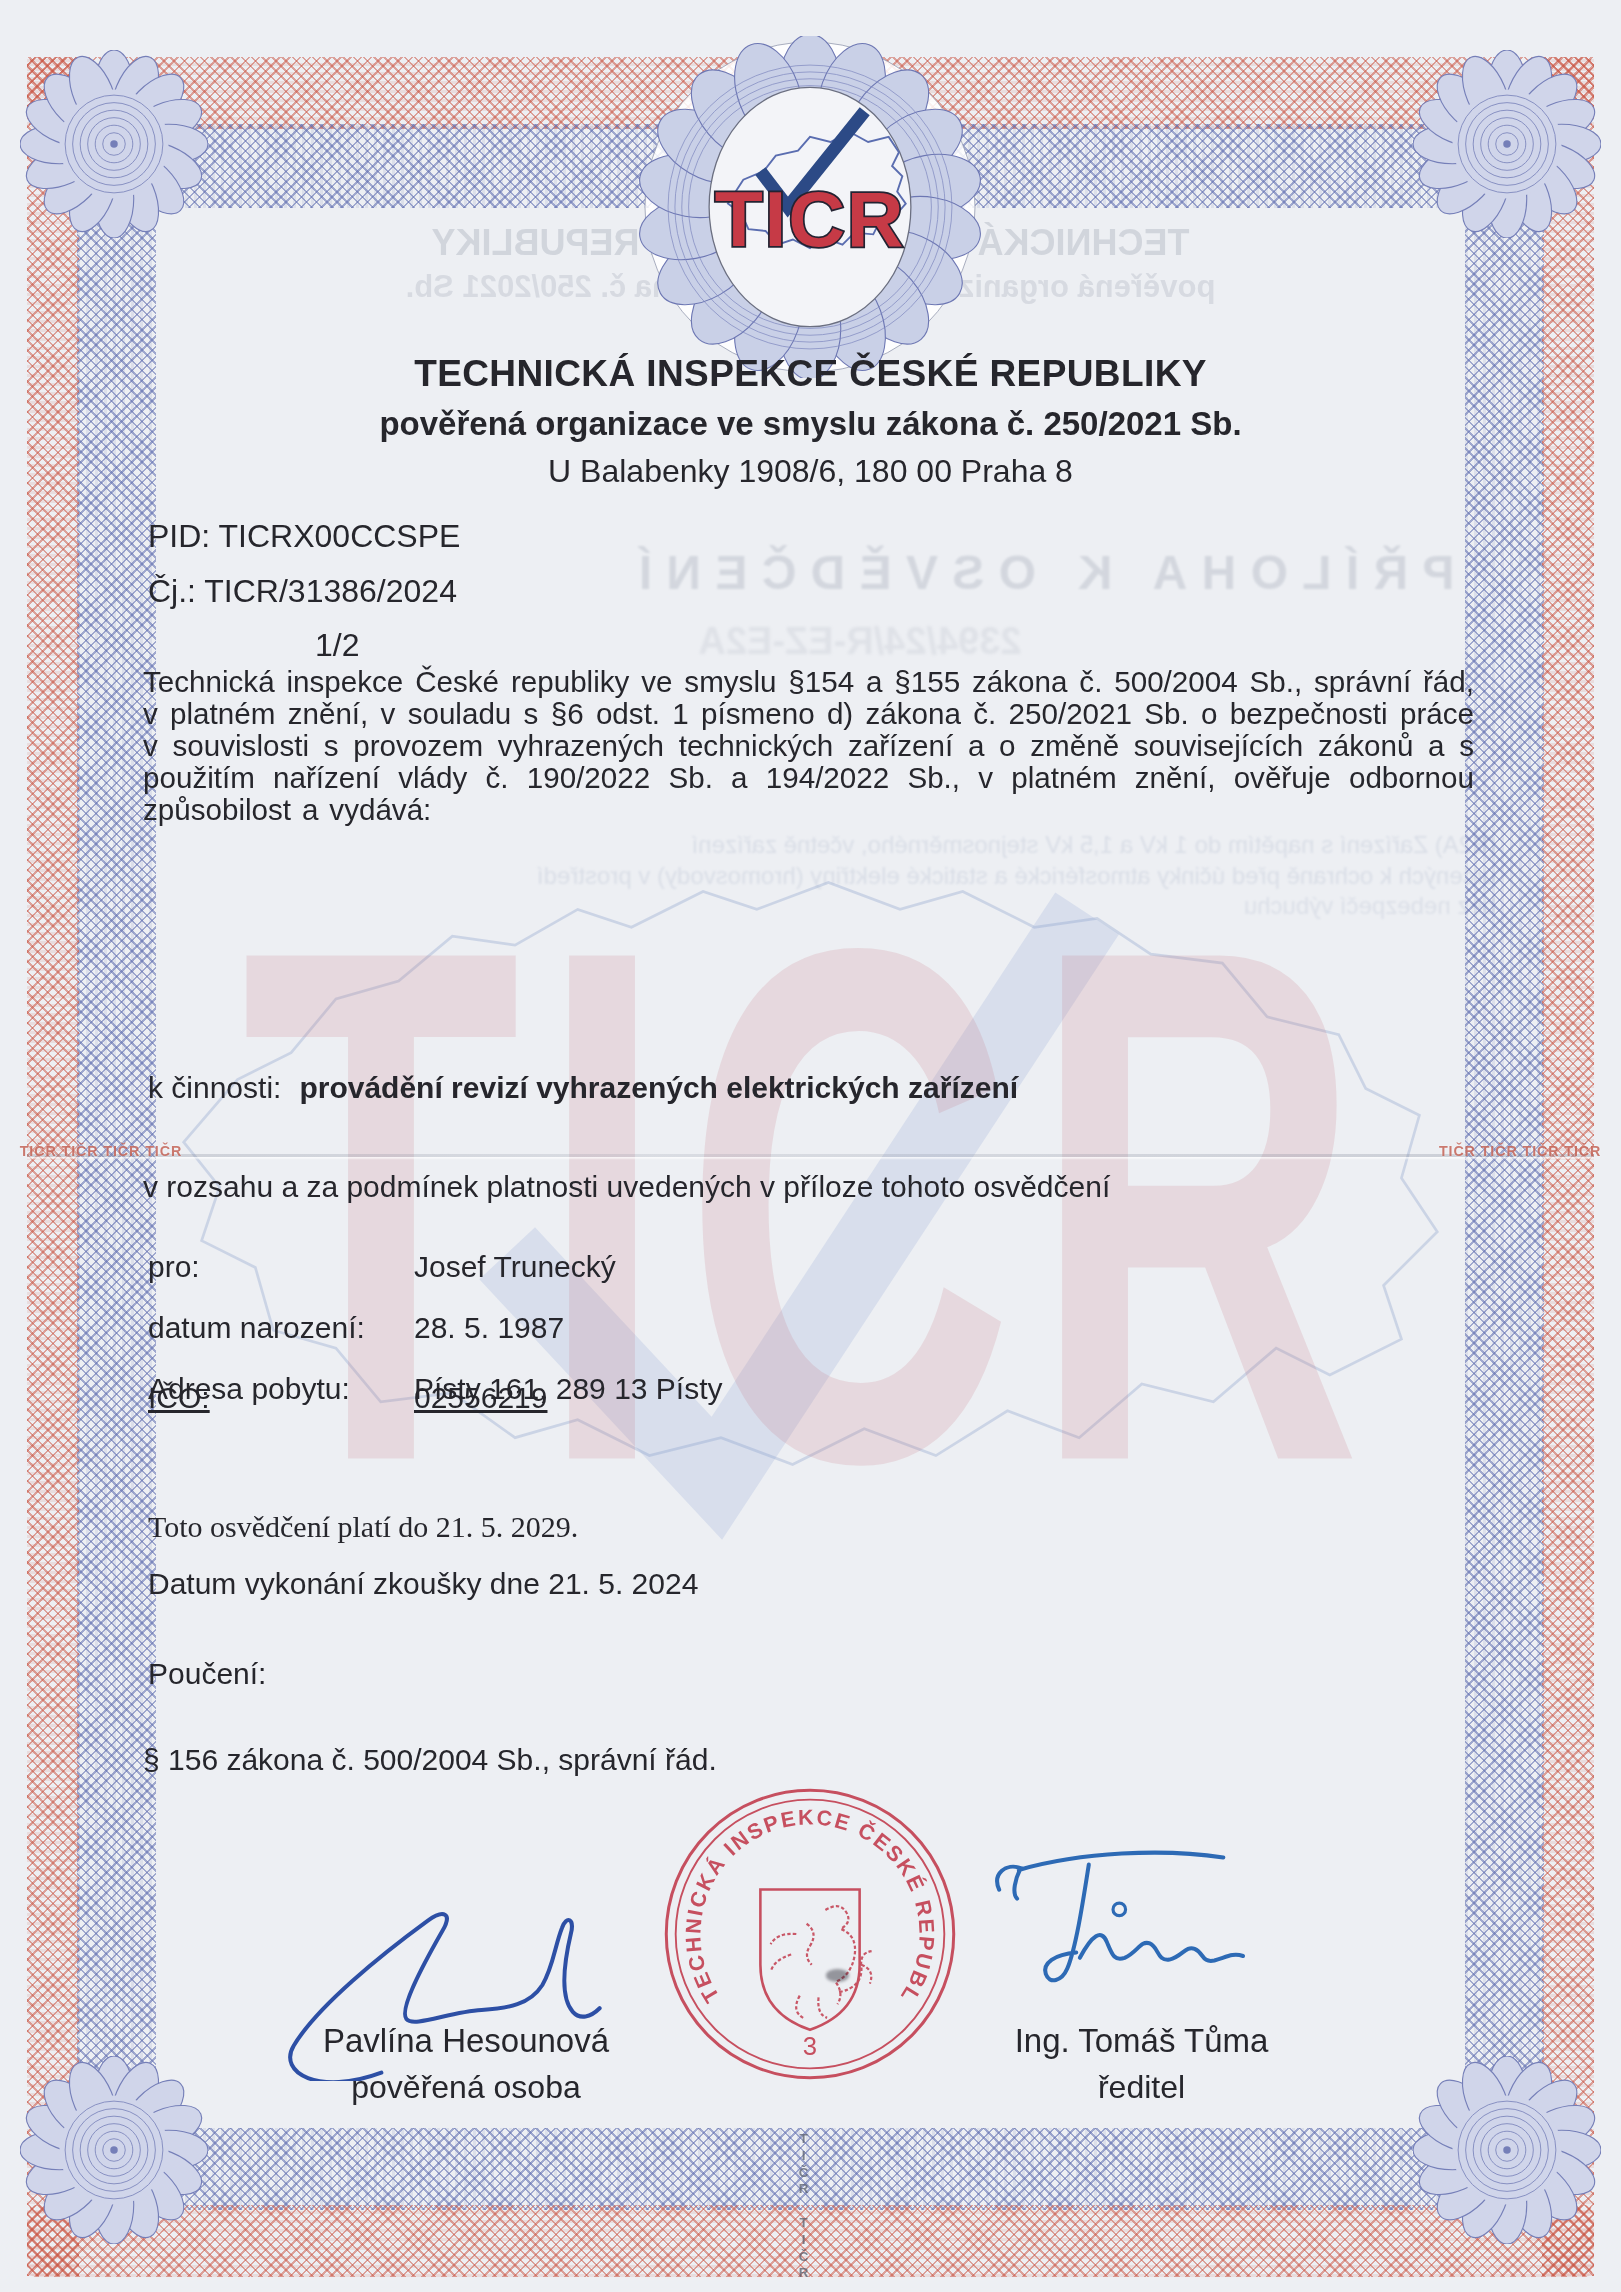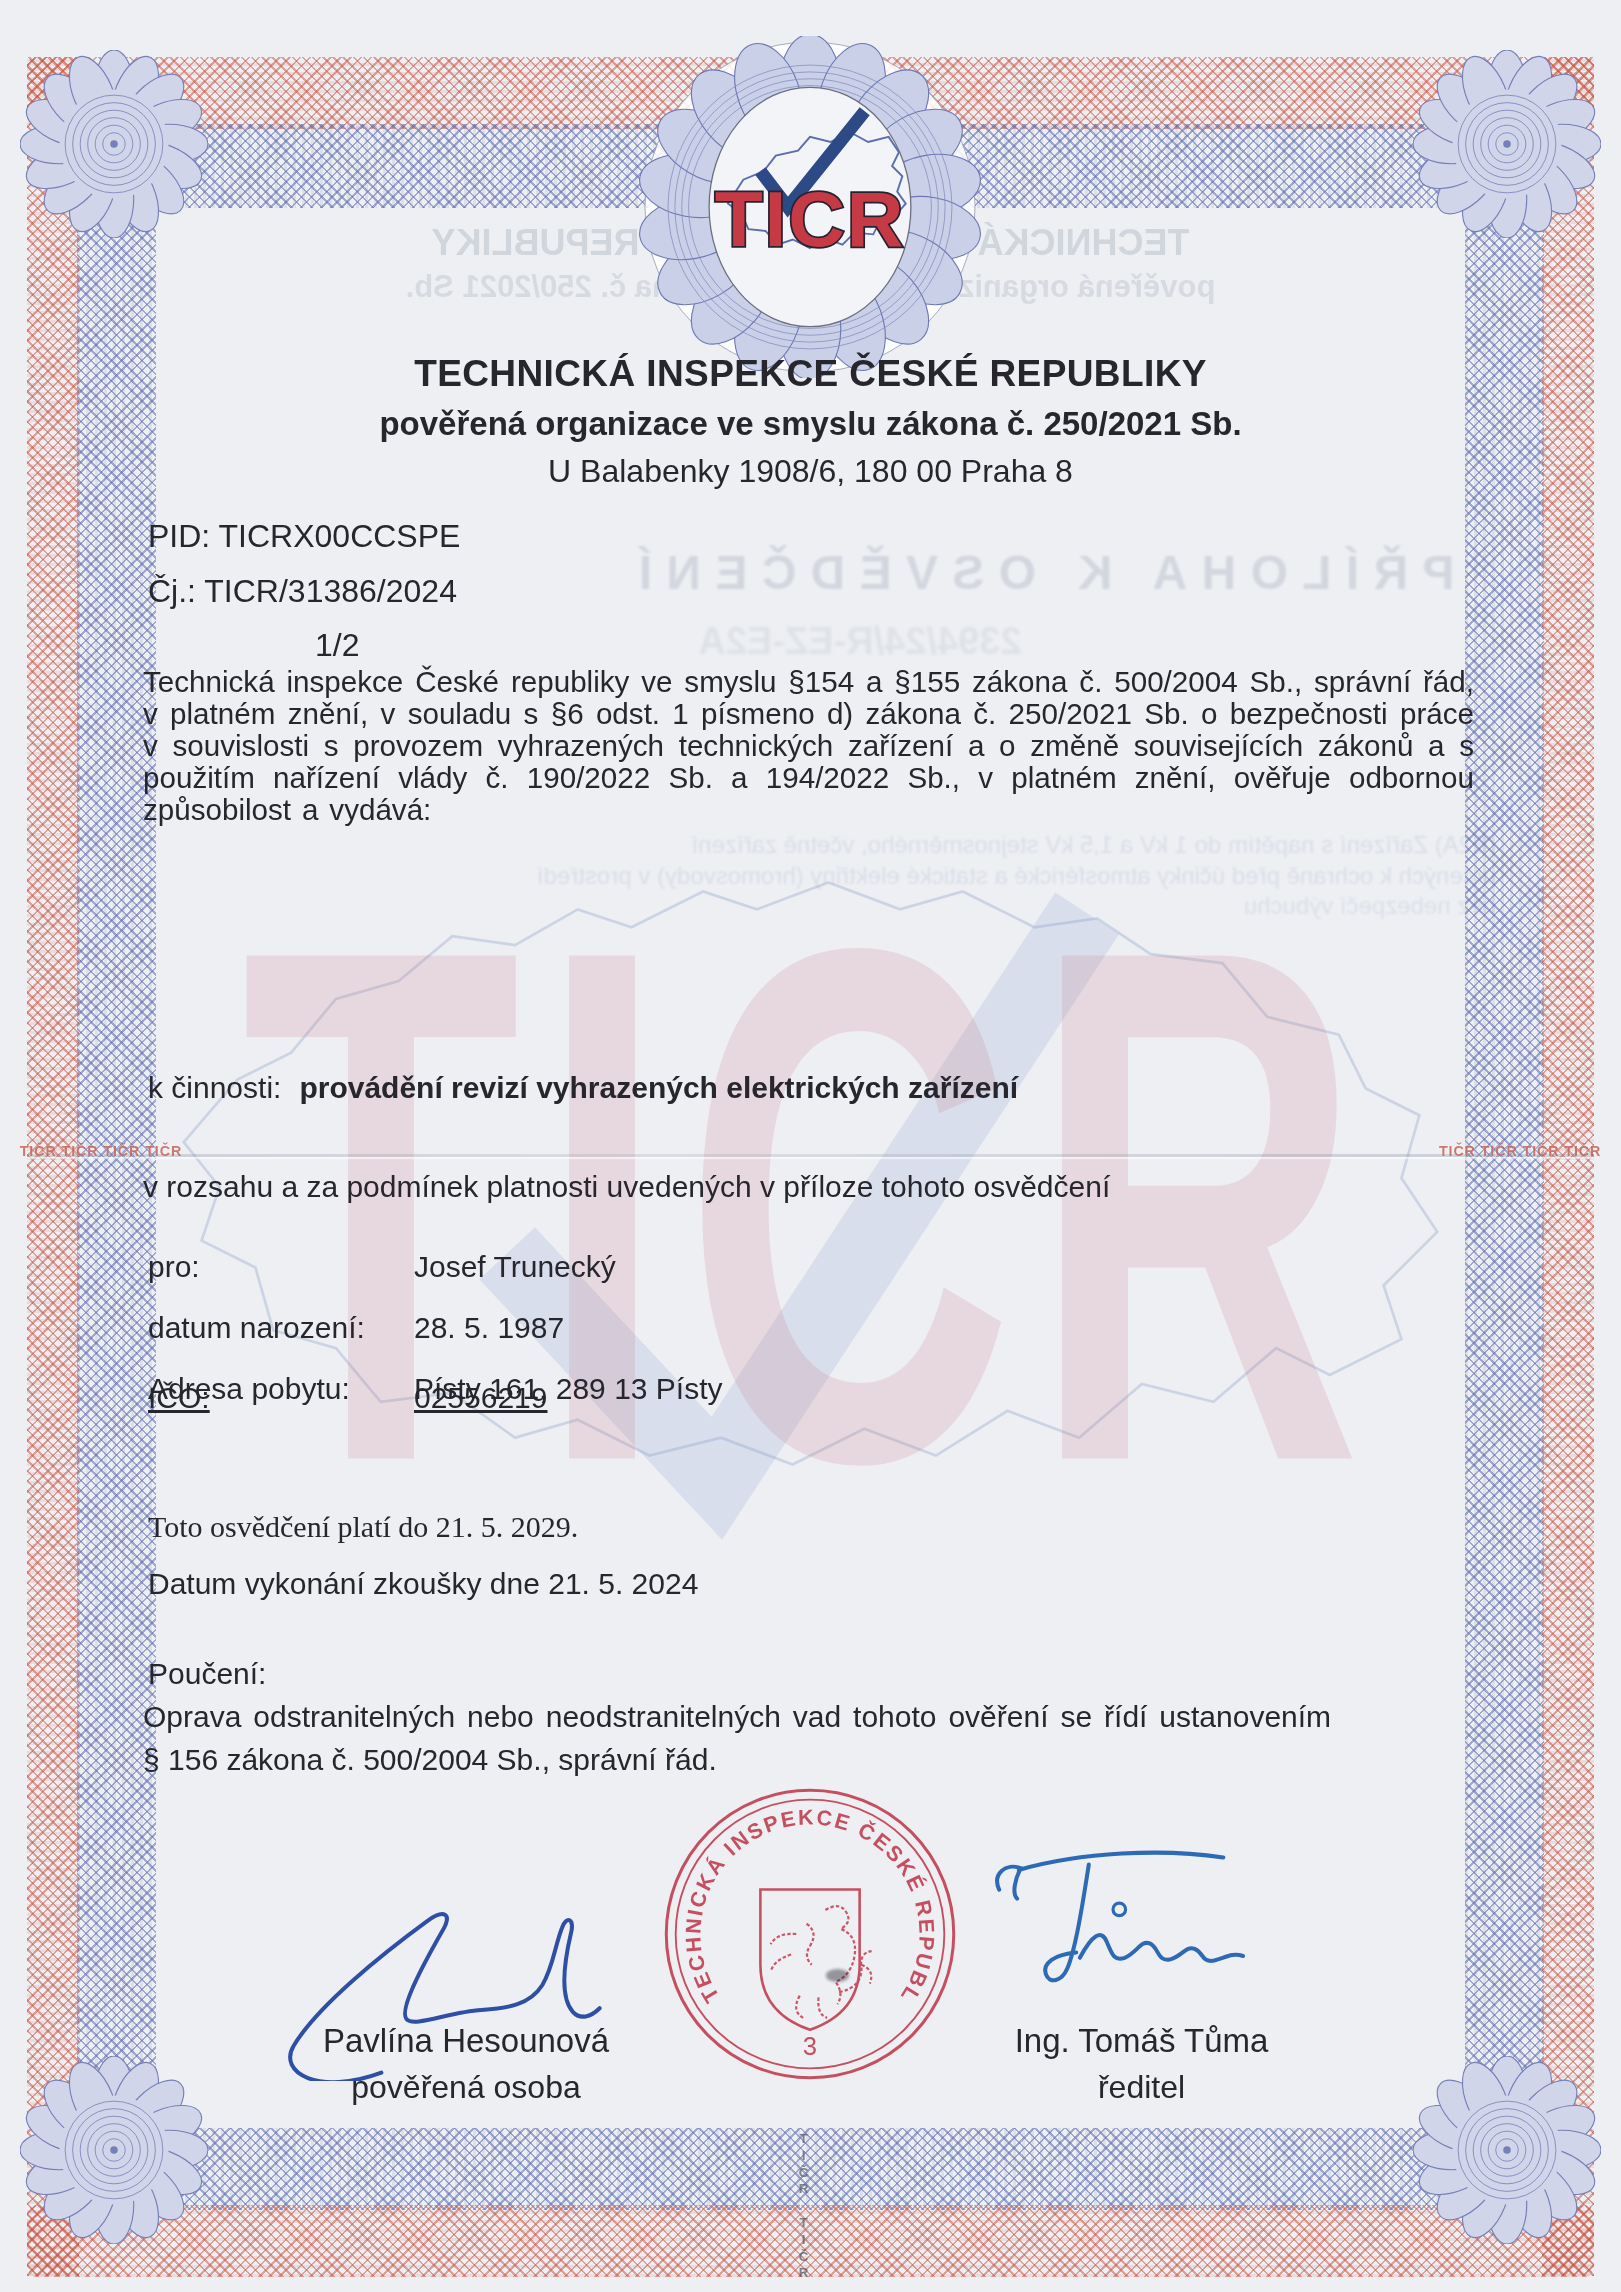--- a/index.html
+++ b/index.html
@@ -264,21 +264,20 @@
   <div class="row-value r1">28. 5. 1987</div>
   <div class="row-label r2">Adresa pobytu:</div>
   <div class="row-value r2">Písty 161, 289 13 Písty</div>
   <div class="row-label r3">IČO:</div>
   <div class="row-value r3">02556219</div>
 
   <div class="valid-until">Toto osvědčení platí do 21. 5. 2029.</div>
   <div class="exam-date">Datum vykonání zkoušky dne 21. 5. 2024</div>
 
   <div class="notice-head">Poučení:</div>
-  <div class="notice-l1">Oprava odstranitelných nebo neodstranitelných vad tohoto ověření se  řídí  ustanovením</div>
   <div class="notice-l2">§ 156 zákona č. 500/2004 Sb., správní řád.</div>
 
   <svg class="sig-left-svg" viewBox="0 0 370 205">
     <path d="M 120,196 C 50,222 4,196 22,166 C 48,122 120,64 172,26 C 190,13 200,18 188,38 C 164,80 140,126 148,136 C 156,146 196,128 232,126 C 262,124 286,120 300,98 C 312,78 314,54 322,34 C 327,20 336,24 332,40 C 324,74 320,112 334,128 C 342,137 354,134 364,124" fill="none" stroke="#2d4fa5" stroke-width="4.5" stroke-linecap="round"></path>
   </svg>
   <div class="sig-name sn-left">Pavlína Hesounová</div>
   <div class="sig-role sr-left">pověřená osoba</div>
 
   <svg class="stamp-svg" viewBox="0 0 360 360">
     <defs>

